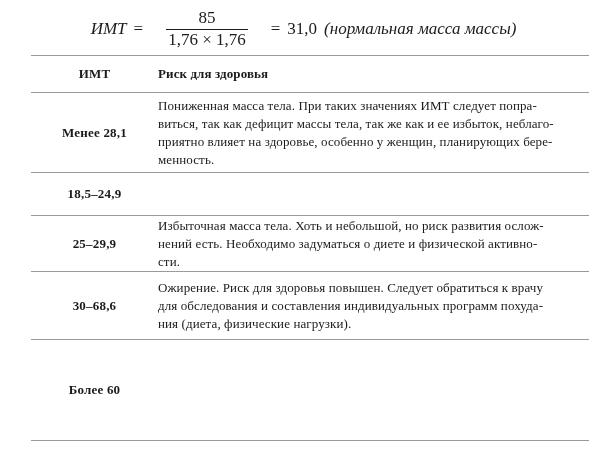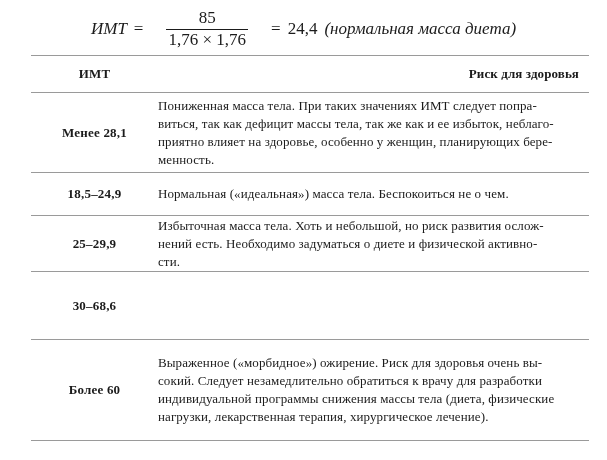--- a/index.html
+++ b/index.html
@@ -60,73 +60,71 @@
     font-weight: bold;
     letter-spacing: 0.2px;
   }
   .col-risk {
     flex: 1;
     padding-right: 10px;
     line-height: 18px;
     white-space: pre;
     letter-spacing: 0.1px;
   }
-  .t-row.hdr .col-risk { white-space: normal; text-align: right; }
+  .t-row.hdr .col-risk { white-space: normal; }
 </style>
 </head>
 <body>
 
 <div class="page">
 
   <div class="formula">
     <span class="it">ИМТ</span>
     <span>=</span>
     <span class="fraction">
       <span class="num">85</span>
       <span class="den">1,76 × 1,76</span>
     </span>
     <span>=</span>
-    <span>24,4</span>
-    <span class="it">(нормальная масса диета)</span>
+    <span>31,0</span>
+    <span class="it">(нормальная масса массы)</span>
   </div>
 
   <div class="bmi-table">
 
     <div class="t-row hdr">
       <div class="col-range">ИМТ</div>
       <div class="col-risk">Риск для здоровья</div>
     </div>
 
     <div class="t-row r0">
       <div class="col-range">Менее 28,1</div>
       <div class="col-risk">Пониженная масса тела. При таких значениях ИМТ следует попра-
 виться, так как дефицит массы тела, так же как и ее избыток, неблаго-
 приятно влияет на здоровье, особенно у женщин, планирующих бере-
 менность.</div>
     </div>
 
     <div class="t-row r1">
       <div class="col-range">18,5–24,9</div>
-      <div class="col-risk">Нормальная («идеальная») масса тела. Беспокоиться не о чем.</div>
     </div>
 
     <div class="t-row r2">
       <div class="col-range">25–29,9</div>
       <div class="col-risk">Избыточная масса тела. Хоть и небольшой, но риск развития ослож-
 нений есть. Необходимо задуматься о диете и физической активно-
 сти.</div>
     </div>
 
     <div class="t-row r3">
       <div class="col-range">30–68,6</div>
+      <div class="col-risk">Ожирение. Риск для здоровья повышен. Следует обратиться к врачу
+для обследования и составления индивидуальных программ похуда-
+ния (диета, физические нагрузки).</div>
     </div>
 
     <div class="t-row r4">
       <div class="col-range">Более 60</div>
-      <div class="col-risk">Выраженное («морбидное») ожирение. Риск для здоровья очень вы-
-сокий. Следует незамедлительно обратиться к врачу для разработки
-индивидуальной программы снижения массы тела (диета, физические
-нагрузки, лекарственная терапия, хирургическое лечение).</div>
     </div>
 
   </div>
 
 </div>
 
 </body></html>

